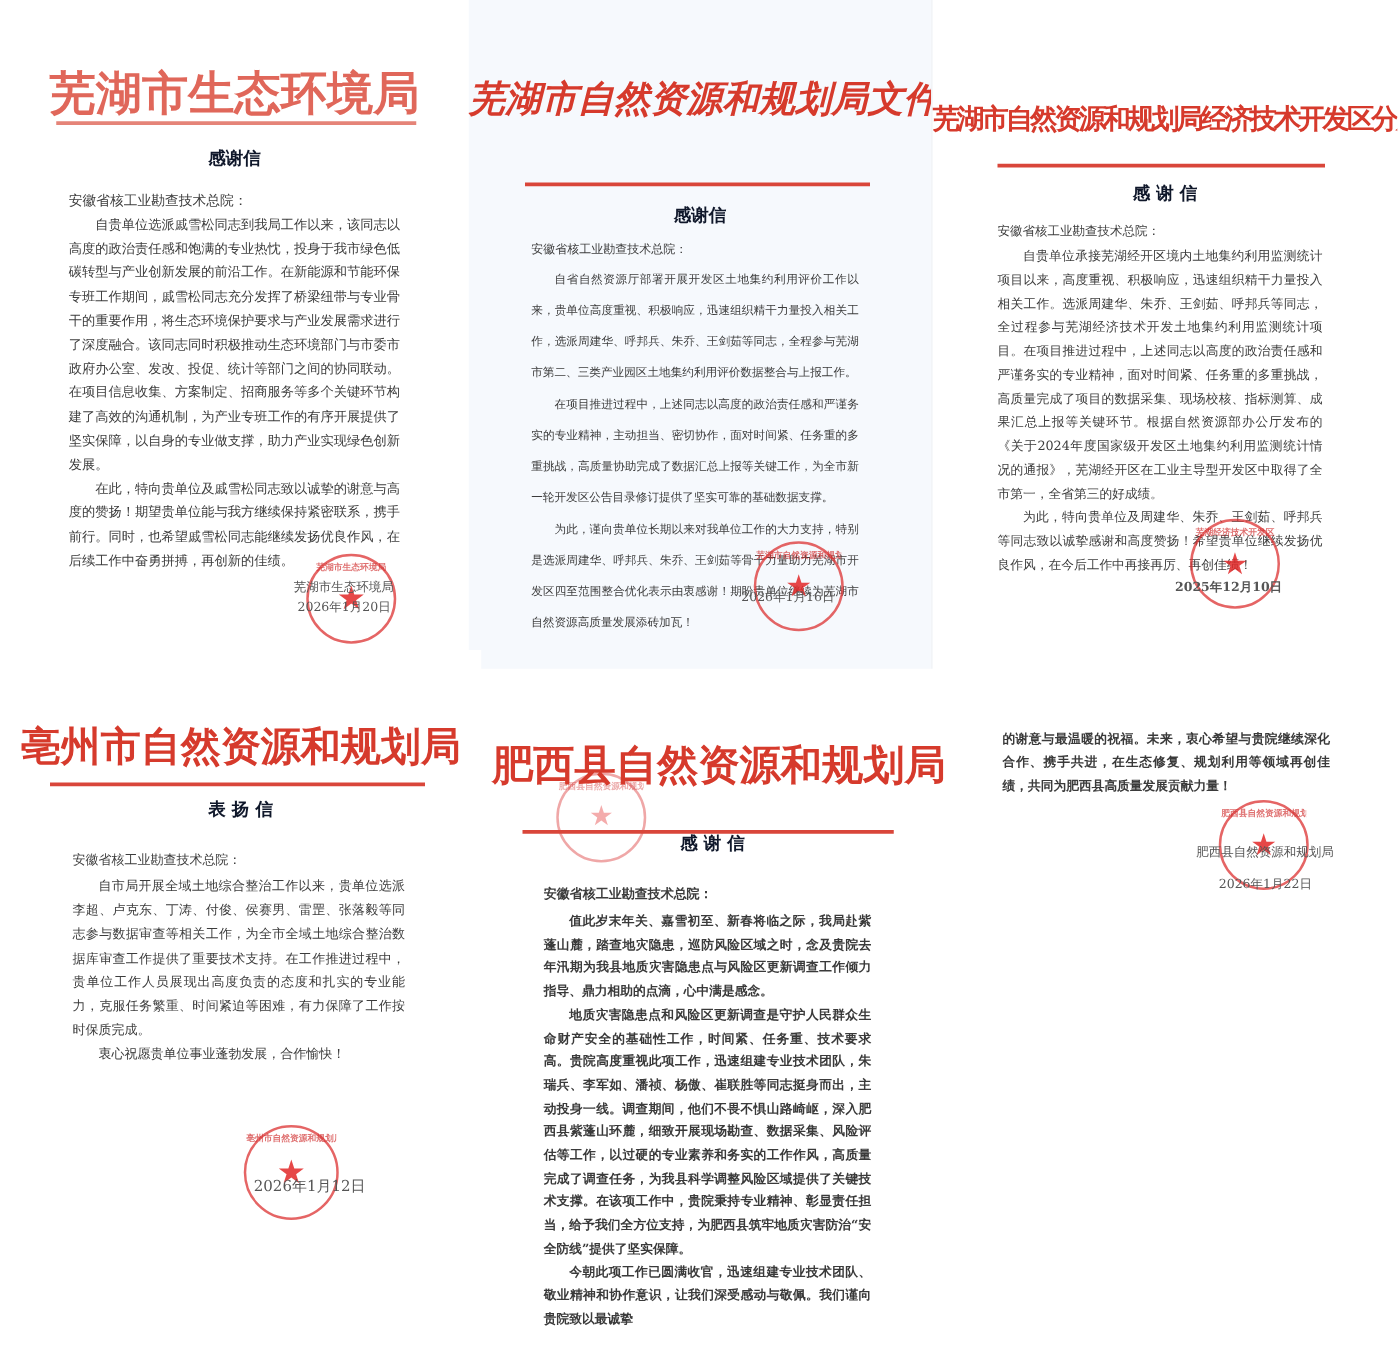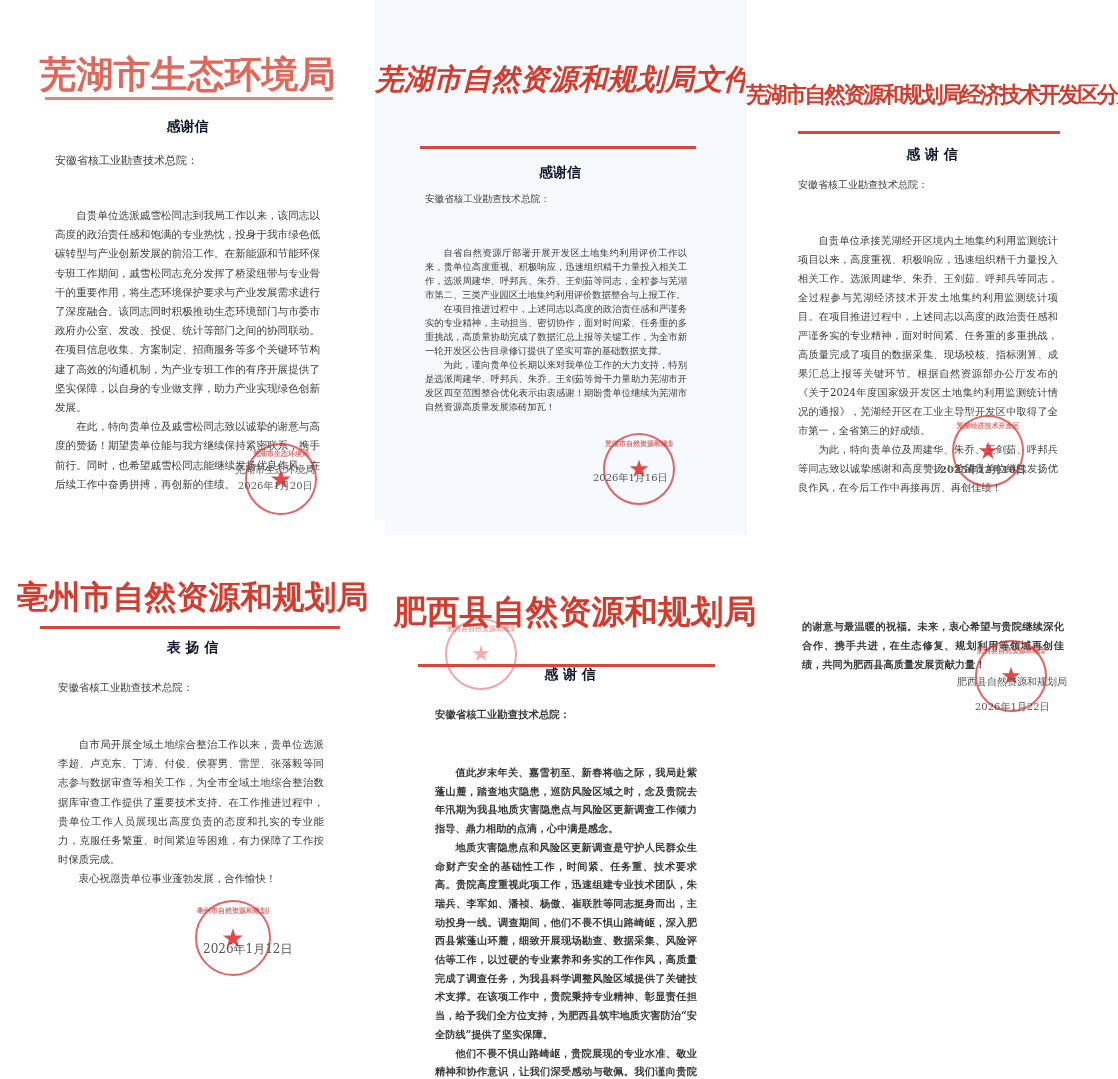--- a/index.html
+++ b/index.html
@@ -10,21 +10,21 @@
   .panel.tinted { background: #f6f9fd; }
 
   .masthead {
     position: absolute; left: 0; right: 0; text-align: center;
     color: #d63a2c; font-family: "DejaVu Serif", "Liberation Serif", serif;
     font-weight: bold; white-space: nowrap; letter-spacing: 0px;
   }
   .rule { position: absolute; height: 3px; background: #d9463a; }
   .doc-title { position: absolute; left: 0; right: 0; text-align: center; font-weight: bold; color: #0f172a; }
   .salutation { position: absolute; color: #3c3c3c; }
-  .body-text { position: absolute; color: #3c3c3c; text-align: justify; margin-top: 35px; }
+  .body-text { position: absolute; color: #3c3c3c; text-align: justify; }
   .body-text p { text-indent: 2em; }
   .sig { position: absolute; color: #555; text-align: center; white-space: nowrap; }
 
   .seal {
     position: absolute; border: 2px solid rgba(220,50,50,0.75); border-radius: 50%;
     display: flex; align-items: center; justify-content: center;
   }
   .seal .star { color: rgba(226,40,40,0.85); line-height: 1; }
   .seal .ring-text {
     position: absolute; top: 6%; left: 0; right: 0; text-align: center;
@@ -49,21 +49,21 @@
   </div>
   <div class="sig" style="left:235px;top:463px;font-size:10px;">芜湖市生态环境局</div>
   <div class="sig" style="left:238px;top:479px;font-size:10px;">2026年1月20日</div>
 </div>
 
 <div class="panel tinted" style="left:375px;top:0;width:370px;height:535px;">
   <div class="masthead" style="top:60px;font-size:29px;font-style:italic;">芜湖市自然资源和规划局文件</div>
   <div class="rule" style="left:45px;width:276px;top:146px;"></div>
   <div class="doc-title" style="top:164px;font-size:14px;">感谢信</div>
   <div class="salutation" style="left:50px;top:193px;font-size:9.6px;">安徽省核工业勘查技术总院：</div>
-  <div class="body-text" style="left:50px;top:211px;width:262px;font-size:9.3px;line-height:14px;">
+  <div class="body-text" style="left:50px;top:211px;width:262px;font-size:9.3px;line-height:25px;">
     <p>自省自然资源厅部署开展开发区土地集约利用评价工作以来，贵单位高度重视、积极响应，迅速组织精干力量投入相关工作，选派周建华、呼邦兵、朱乔、王剑茹等同志，全程参与芜湖市第二、三类产业园区土地集约利用评价数据整合与上报工作。</p>
     <p>在项目推进过程中，上述同志以高度的政治责任感和严谨务实的专业精神，主动担当、密切协作，面对时间紧、任务重的多重挑战，高质量协助完成了数据汇总上报等关键工作，为全市新一轮开发区公告目录修订提供了坚实可靠的基础数据支撑。</p>
     <p>为此，谨向贵单位长期以来对我单位工作的大力支持，特别是选派周建华、呼邦兵、朱乔、王剑茹等骨干力量助力芜湖市开发区四至范围整合优化表示由衷感谢！期盼贵单位继续为芜湖市自然资源高质量发展添砖加瓦！</p>
   </div>
   <div class="seal" style="left:228px;top:433px;width:72px;height:72px;">
     <span class="ring-text" style="font-size:7px;">芜湖市自然资源和规划局</span>
     <span class="star" style="font-size:24px;">★</span>
   </div>
   <div class="sig" style="left:218px;top:471px;font-size:10px;">2026年1月16日</div>
 </div>
@@ -105,21 +105,21 @@
     <span class="ring-text" style="font-size:7px;opacity:0.6;">肥西县自然资源和规划局</span>
     <span class="star" style="font-size:22px;opacity:0.45;">★</span>
   </div>
   <div class="masthead" style="top:50px;font-size:33px;left:-10px;right:0;">肥西县自然资源和规划局</div>
   <div class="rule" style="left:28px;width:297px;top:124px;"></div>
   <div class="doc-title" style="top:126px;font-size:14px;left:-20px;">感 谢 信</div>
   <div class="salutation" style="left:45px;top:168px;font-size:10.4px;font-weight:bold;">安徽省核工业勘查技术总院：</div>
   <div class="body-text" style="left:45px;top:188px;width:262px;font-size:10.2px;line-height:18.7px;font-weight:bold;color:#3a3a3a;">
     <p>值此岁末年关、嘉雪初至、新春将临之际，我局赴紫蓬山麓，踏查地灾隐患，巡防风险区域之时，念及贵院去年汛期为我县地质灾害隐患点与风险区更新调查工作倾力指导、鼎力相助的点滴，心中满是感念。</p>
     <p>地质灾害隐患点和风险区更新调查是守护人民群众生命财产安全的基础性工作，时间紧、任务重、技术要求高。贵院高度重视此项工作，迅速组建专业技术团队，朱瑞兵、李军如、潘祯、杨傲、崔联胜等同志挺身而出，主动投身一线。调查期间，他们不畏不惧山路崎岖，深入肥西县紫蓬山环麓，细致开展现场勘查、数据采集、风险评估等工作，以过硬的专业素养和务实的工作作风，高质量完成了调查任务，为我县科学调整风险区域提供了关键技术支撑。在该项工作中，贵院秉持专业精神、彰显责任担当，给予我们全方位支持，为肥西县筑牢地质灾害防治“安全防线”提供了坚实保障。</p>
-    <p>他们不畏不惧山路崎岖，贵院展现的专业水准、敬业精神和协作意识，让我们深受感动与敬佩。我们谨向贵院致以最诚挚</p>
+    <p>今朝此项工作已圆满收官，迅速组建专业技术团队、敬业精神和协作意识，让我们深受感动与敬佩。我们谨向贵院致以最诚挚</p>
   </div>
 </div>
 
 <div class="panel" style="left:770px;top:540px;width:348px;height:539px;">
   <div class="body-text" style="left:32px;top:42px;width:262px;font-size:10.2px;line-height:19px;font-weight:bold;color:#3a3a3a;">
     <p style="text-indent:0;">的谢意与最温暖的祝福。未来，衷心希望与贵院继续深化合作、携手共进，在生态修复、规划利用等领域再创佳绩，共同为肥西县高质量发展贡献力量！</p>
   </div>
   <div class="seal" style="left:205px;top:100px;width:72px;height:72px;">
     <span class="ring-text" style="font-size:7px;">肥西县自然资源和规划局</span>
     <span class="star" style="font-size:24px;">★</span>

